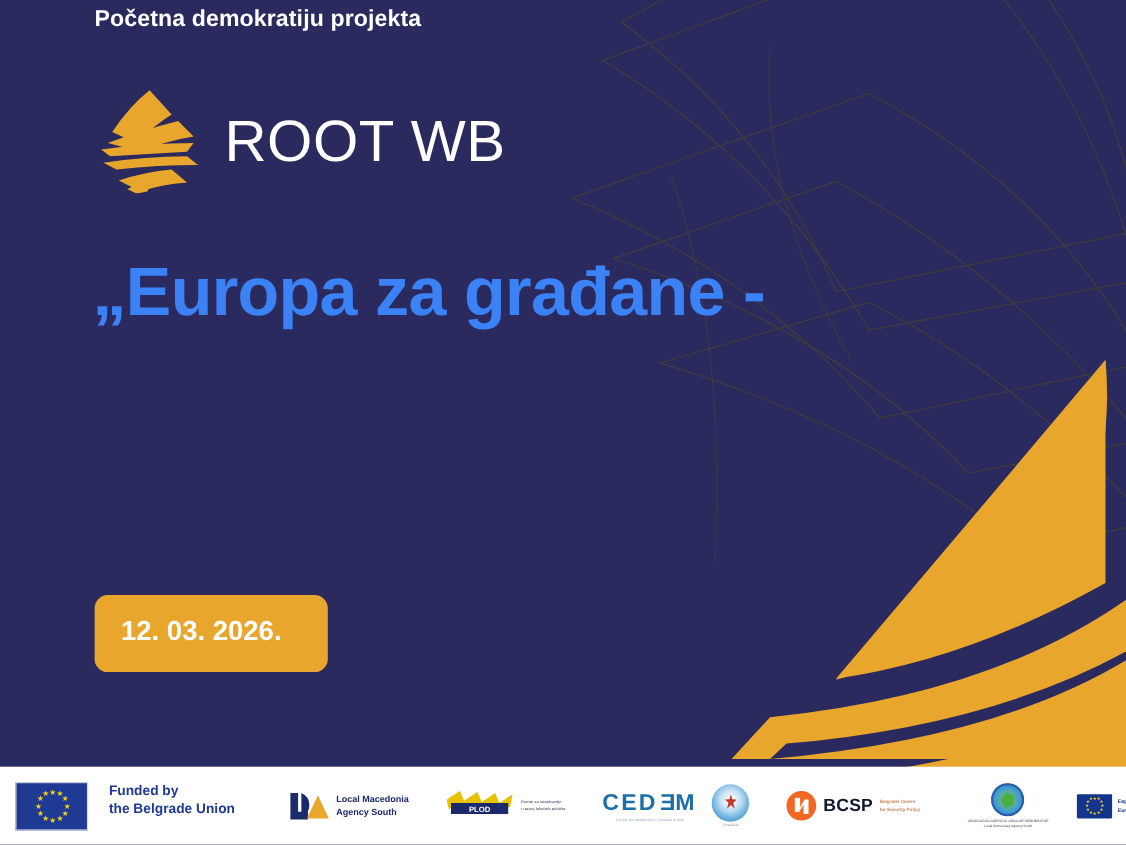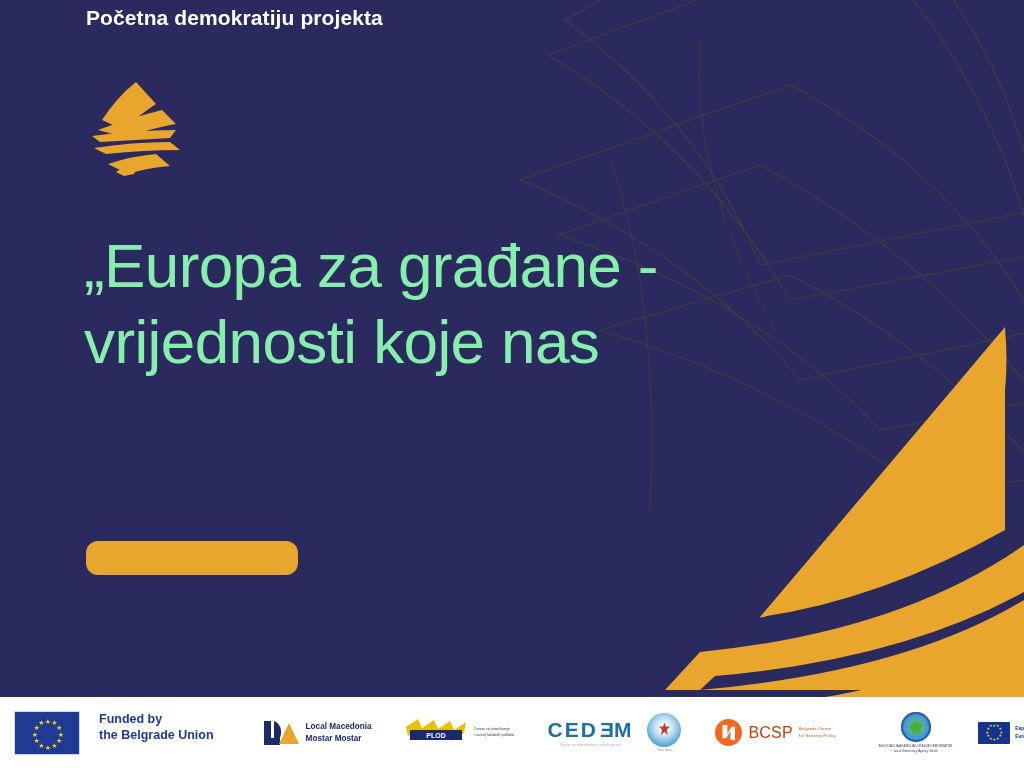--- a/index.html
+++ b/index.html
@@ -57,23 +57,23 @@
     line-height: 1;
     white-space: nowrap;
   }
 
   
   .headline {
     position: absolute;
     left: 84px;
     top: 228px;
     width: 720px;
-    color: #86efac;
+    color: #3b82f6;
     font-size: 62px;
-    font-weight: normal;
+    font-weight: bold;
     line-height: 1.23;
     letter-spacing: -0.6px;
   }
   .headline .ln { display: block; white-space: nowrap; }
 
   
   .badge {
     position: absolute;
     left: 86px;
     top: 541px;
@@ -206,23 +206,23 @@
   }
   .bcsp-dot::after {
     content: "";
     position: absolute;
     left: 7px; top: 6px;
     width: 13px; height: 15px;
     background: #ffffff;
     clip-path: polygon(0% 0%, 38% 0%, 38% 58%, 70% 12%, 100% 12%, 100% 100%, 62% 100%, 62% 42%, 30% 88%, 0% 88%);
   }
   .bcsp-word {
-    color: #c2410c;
+    color: #0f172a;
     font-size: 16px;
-    font-weight: normal;
+    font-weight: bold;
     letter-spacing: 0.2px;
   }
   .bcsp-sub {
     color: #c98a62;
     font-size: 4.2px;
     line-height: 1.5;
     font-weight: bold;
     width: 44px;
   }
 
@@ -318,28 +318,29 @@
         <g fill="#E8A72C">
           <path d="M52 2 L72 24 Q56 34 40 50 L18 40 Q34 16 52 2 Z"></path>
           <path d="M78 30 L92 44 Q66 48 44 58 L14 50 Q46 38 78 30 Z"></path>
           <path d="M92 50 L86 58 Q52 60 16 62 L8 56 Q50 50 92 50 Z"></path>
           <path d="M86 62 L96 70 Q60 70 22 74 L10 68 Q48 62 86 62 Z"></path>
           <path d="M72 74 L86 86 Q62 88 44 94 L24 84 Q48 76 72 74 Z"></path>
           <path d="M50 94 L56 80 Q44 84 32 92 L40 96 Z"></path>
         </g>
       </svg>
     </span>
+    <span class="logo-word">ROOT WB</span>
   </div>
 
   <div class="headline">
     <span class="ln">„Europa za građane -</span>
-    <span class="ln">vrijednosti koje nas</span>
   </div>
 
   <div class="badge">
+    <span>12. 03. 2026.</span>
   </div>
 
   <div class="footer">
     <div class="footer-inner">
 
       <div class="logo-slot" style="margin-right:48px;">
         <div class="eu-funded">
           <div class="eu-flag" id="eu-flag">
               <span class="eu-star" style="left: 33px; top: 9px;">★</span>
               <span class="eu-star" style="left: 39.5px; top: 10.7417px;">★</span>
@@ -363,21 +364,21 @@
 
       <div class="logo-slot" style="margin-right:34px;">
         <div class="lda">
           <svg class="lda-mark" viewBox="0 0 38 30" aria-hidden="true">
             <path d="M2 3 h7 v17 h9 v7 H2 Z" fill="#1B2A6B"></path>
             <path d="M12 3 a12 12 0 0 1 0 22 Z" fill="#1B2A6B"></path>
             <path d="M27 5 L37 26 H17 Z" fill="#E8A72C"></path>
           </svg>
           <div class="lda-text">
             <div>Local Macedonia</div>
-            <div>Mostar Mostar</div>
+            <div>Agency South</div>
           </div>
         </div>
       </div>
 
       <div class="logo-slot" style="margin-right:22px;">
         <div class="plod">
           <svg class="plod-mark" viewBox="0 0 62 28" aria-hidden="true">
             <path d="M0 8 L12 0 L16 9 L28 1 L32 10 L44 2 L48 11 L60 3 L58 14 L46 22 L42 13 L30 21 L26 12 L14 20 L10 11 L2 17 Z" fill="#E8C100"></path>
             <rect x="4" y="11" width="52" height="10" fill="#1B2A6B"></rect>
             <text x="30" y="19" font-size="7" fill="#ffffff" text-anchor="middle" font-family="Liberation Sans, sans-serif" font-weight="bold">PLOD</text>

